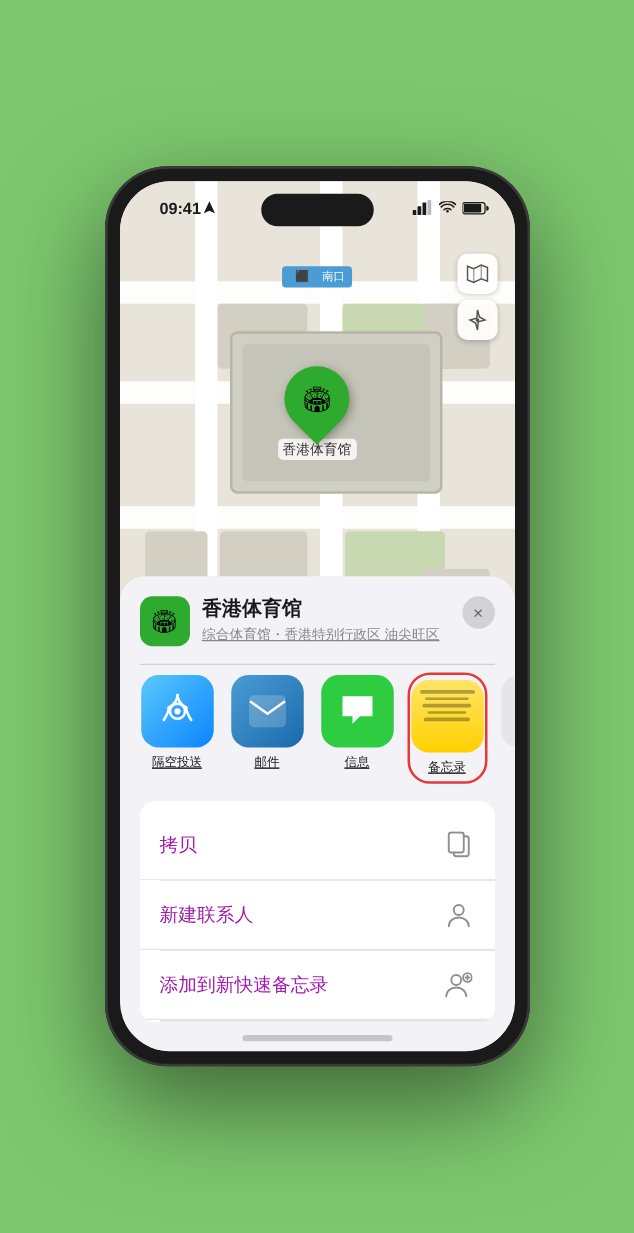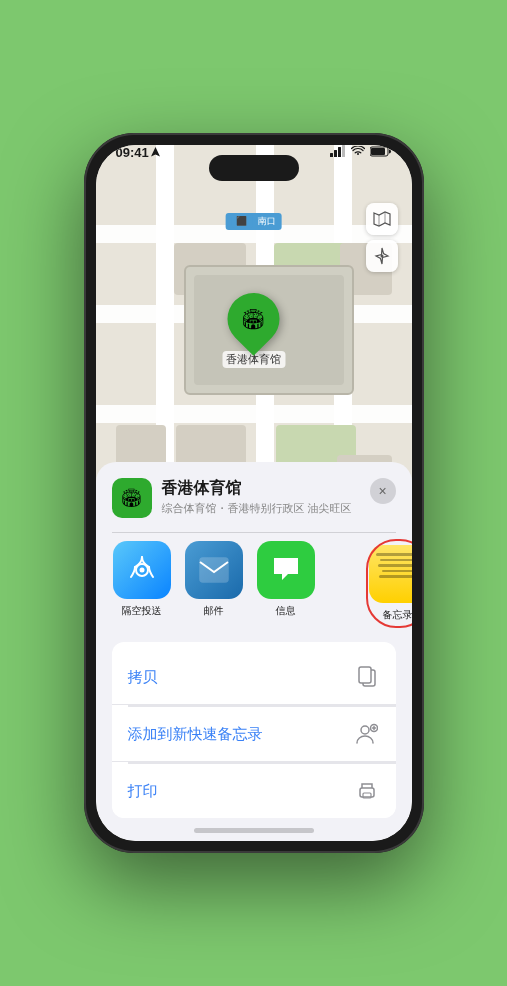--- a/index.html
+++ b/index.html
@@ -41,25 +41,25 @@
       height: 26px;
       background: #1a1a1a;
       border-radius: 20px;
       z-index: 100;
     }
 
     
     .status-bar {
       position: absolute;
       top: 0;
-      left: 0;
+      left: 12px;
       right: 0;
       height: 48px;
       display: flex;
-      align-items: flex-start;
+      align-items: center;
       justify-content: space-between;
       padding: 0 20px 6px;
       z-index: 50;
     }
 
     .status-time {
       font-size: 13px;
       font-weight: 600;
       color: #1a1a1a;
       display: flex;
@@ -225,20 +225,21 @@
     .location-name {
       font-size: 16px;
       font-weight: 600;
       color: #1a1a1a;
     }
 
     .location-sub {
       font-size: 11px;
       color: #888;
       margin-top: 2px;
+      text-decoration: underline;
     }
 
     .close-btn {
       width: 26px;
       height: 26px;
       background: #d1d1d6;
       border-radius: 50%;
       display: flex;
       align-items: center;
       justify-content: center;
@@ -256,20 +257,21 @@
       scrollbar-width: none;
     }
     .share-row::-webkit-scrollbar { display: none; }
 
     .share-item {
       display: flex;
       flex-direction: column;
       align-items: center;
       gap: 5px;
       min-width: 60px;
+      text-decoration: underline;
     }
 
     .share-icon-wrap {
       width: 58px;
       height: 58px;
       border-radius: 14px;
       display: flex;
       align-items: center;
       justify-content: center;
       font-size: 28px;
@@ -305,21 +307,21 @@
       border-radius: 12px 12px 0 0;
       margin-top: 8px;
     }
     .action-row:last-of-type {
       border-radius: 0 0 12px 12px;
       border-bottom: none;
     }
 
     .action-label {
       font-size: 15px;
-      color: #3b82f6;
+      color: #a21caf;
     }
 
     .action-icon {
       width: 26px;
       height: 26px;
       display: flex;
       align-items: center;
       justify-content: center;
       color: #8e8e93;
     }
@@ -472,21 +474,21 @@
 
         <div class="share-item">
           <div class="share-icon-wrap messages">
             <svg width="32" height="32" viewBox="0 0 32 32">
               <path d="M4 4h24v16H18l-6 6v-6H4z" fill="white" rx="4"></path>
             </svg>
           </div>
           <span class="share-label">信息</span>
         </div>
 
-        <div class="share-item" style="outline: 2.5px solid #e53935; border-radius: 28px; padding: 4px; margin-left: 40px;">
+        <div class="share-item" style="outline: 2.5px solid #e53935; border-radius: 16px; padding: 4px;">
           <div style="width:58px; height:58px; border-radius:14px; background:linear-gradient(180deg,#ffe566 0%,#ffd000 100%); display:flex; flex-direction:column; align-items:center; justify-content:flex-start; padding:8px 7px 4px; gap:3px;">
             <div style="width:100%; height:2.5px; background:rgba(0,0,0,0.3); border-radius:2px;"></div>
             <div style="width:80%; height:2.5px; background:rgba(0,0,0,0.3); border-radius:2px;"></div>
             <div style="width:90%; height:2.5px; background:rgba(0,0,0,0.3); border-radius:2px;"></div>
             <div style="width:70%; height:2.5px; background:rgba(0,0,0,0.3); border-radius:2px;"></div>
             <div style="width:85%; height:2.5px; background:rgba(0,0,0,0.3); border-radius:2px;"></div>
           </div>
           <span class="share-label">备忘录</span>
         </div>
 
@@ -505,47 +507,46 @@
             <span class="action-label">拷贝</span>
             <div class="action-icon">
               <svg width="20" height="22" viewBox="0 0 20 22">
                 <rect x="6" y="4" width="12" height="16" rx="2" stroke="#8e8e93" stroke-width="1.5" fill="none"></rect>
                 <rect x="2" y="1" width="12" height="16" rx="2" stroke="#8e8e93" stroke-width="1.5" fill="white"></rect>
               </svg>
             </div>
           </div>
           <div style="height:1px; background:#e5e5ea; margin:0 0 0 16px;"></div>
 
+          <div class="action-row">
+            <span class="action-label">新建联系人</span>
+            <div class="action-icon">
+              <svg width="20" height="22" viewBox="0 0 20 22">
+                <circle cx="10" cy="7" r="4" stroke="#8e8e93" stroke-width="1.5" fill="none"></circle>
+                <path d="M2 20c0-4 3.6-7 8-7s8 3 8 7" stroke="#8e8e93" stroke-width="1.5" fill="none" stroke-linecap="round"></path>
+              </svg>
+            </div>
+          </div>
           <div style="height:1px; background:#e5e5ea; margin:0 0 0 16px;"></div>
 
           <div class="action-row">
             <span class="action-label">添加到新快速备忘录</span>
             <div class="action-icon">
               <svg width="22" height="22" viewBox="0 0 22 22">
                 <circle cx="9" cy="7" r="4" stroke="#8e8e93" stroke-width="1.5" fill="none"></circle>
                 <path d="M1 20c0-4 3.6-7 8-7s8 3 8 7" stroke="#8e8e93" stroke-width="1.5" fill="none" stroke-linecap="round"></path>
                 <circle cx="18" cy="5" r="3.5" stroke="#8e8e93" stroke-width="1.5" fill="none"></circle>
                 <path d="M16.5 5h3M18 3.5v3" stroke="#8e8e93" stroke-width="1.5" stroke-linecap="round"></path>
               </svg>
             </div>
           </div>
           <div style="height:1px; background:#e5e5ea; margin:0 0 0 16px;"></div>
 
           <div style="height:1px; background:#e5e5ea; margin:0 0 0 16px;"></div>
 
-          <div class="action-row">
-            <span class="action-label">打印</span>
-            <div class="action-icon">
-              <svg width="22" height="22" viewBox="0 0 22 22">
-                <rect x="4" y="8" width="14" height="9" rx="2" stroke="#8e8e93" stroke-width="1.5" fill="none"></rect>
-                <path d="M6 8V4h10v4" stroke="#8e8e93" stroke-width="1.5" fill="none"></path>
-                <rect x="7" y="13" width="8" height="5" rx="1" stroke="#8e8e93" stroke-width="1.2" fill="none"></rect>
-              </svg>
-            </div>
-          </div>
         </div>
       </div>
 
       <div class="home-indicator"></div>
     </div>
 
   </div>
 </div>
 
 </body></html>

